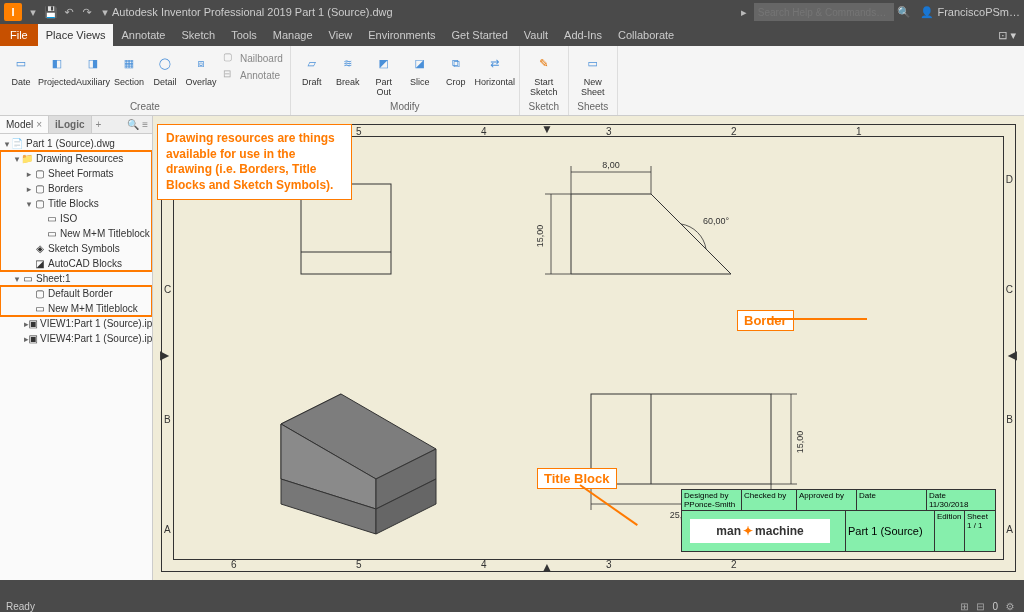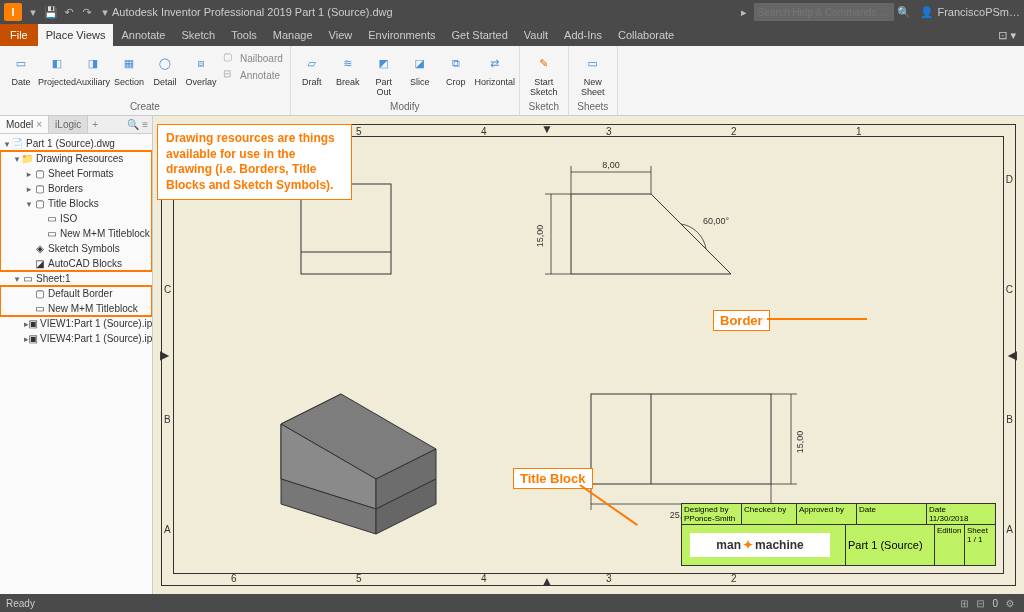--- a/index.html
+++ b/index.html
@@ -35,21 +35,21 @@
 .rbtn-small { display: flex; align-items: center; gap: 3px; font-size: 10px; color: #888; padding: 1px 3px; }
 .rbtn-small .ricon-sm { width: 14px; height: 14px; color: #aaa; }
 
 
 .main { flex: 1; display: flex; min-height: 0; }
 
 
 .browser { width: 153px; background: #fafafa; border-right: 1px solid #ccc; display: flex; flex-direction: column; font-size: 10px; color: #333; }
 .browser-tabs { height: 18px; display: flex; border-bottom: 1px solid #ccc; background: #eee; align-items: stretch; }
 .browser-tabs .btab { padding: 0 6px; display: flex; align-items: center; border-right: 1px solid #ccc; background: #fafafa; }
-.browser-tabs .btab.inactive { background: #ddd; color: #666; }
+.browser-tabs .btab.inactive { background: #ddd; color: #666; font-weight: bold; }
 .browser-tabs .btab-add { padding: 0 4px; color: #888; cursor: pointer; display: flex; align-items: center; }
 .browser-tabs .btab-opts { margin-left: auto; padding: 0 4px; color: #888; display: flex; align-items: center; gap: 2px; }
 .tree { padding: 2px 0; overflow: auto; position: relative; }
 .tree .node { display: flex; align-items: center; height: 15px; padding-left: 2px; white-space: nowrap; cursor: pointer; }
 .tree .tw { width: 10px; text-align: center; color: #666; font-size: 9px; }
 .tree .nicon { width: 12px; height: 12px; margin-right: 2px; display: inline-flex; align-items: center; justify-content: center; }
 .tree .ind1 { padding-left: 12px; }
 .tree .ind2 { padding-left: 24px; }
 .tree .ind3 { padding-left: 36px; }
 .box-orange { outline: 2px solid #ff7a00; outline-offset: -1px; }
@@ -59,41 +59,41 @@
 
 
 .dborder { position: absolute; inset: 8px 8px 8px 8px; }
 .dborder .outer { position: absolute; inset: 0; border: 1px solid #333; }
 .dborder .inner { position: absolute; inset: 12px; border: 1px solid #333; }
 .zone-lbl { position: absolute; font-size: 10px; color: #333; }
 .arrow-mark { position: absolute; color: #333; font-size: 12px; line-height: 1; }
 
 
 .callout { position: absolute; background: #fff; border: 1px solid #ff7a00; padding: 6px 8px; color: #ff7a00; font-size: 12px; font-weight: 600; line-height: 1.3; }
-.callout-label { position: absolute; background: #fff; border: 1px solid #ff7a00; color: #ff7a00; padding: 2px 6px; font-size: 13px; font-weight: 700; }
+.callout-label { position: absolute; background: #fff; border: 1px solid #ff7a00; color: #ff7a00; padding: 2px 6px; font-size: 13px; font-weight: 700; margin-left: 24px; }
 .call-line { position: absolute; background: #ff7a00; }
 
 
-.titleblock { position: absolute; right: 20px; bottom: 20px; width: 315px; border: 1px solid #333; font-size: 8px; background: #bef264; }
+.titleblock { position: absolute; right: 20px; bottom: 20px; width: 315px; border: 1px solid #333; font-size: 8px; background: #86efac; }
 .titleblock .row { display: flex; border-bottom: 1px solid #333; }
 .titleblock .cell { border-right: 1px solid #333; padding: 1px 2px; }
 .titleblock .cell:last-child { border-right: none; }
 .tb-logo { width: 140px; height: 24px; background: #fff; display: flex; align-items: center; justify-content: center; font-weight: 700; font-size: 12px; color: #333; }
 .tb-logo .plus { color: #ff7a00; padding: 0 2px; }
 
 
 .iso { position: absolute; }
 .iso polygon { stroke: #333; stroke-width: 1; stroke-linejoin: round; }
 
 
 .dim-line { stroke: #333; stroke-width: 0.8; }
 .dim-txt { font-size: 9px; fill: #333; text-anchor: middle; }
 
 
-.statusbar { height: 18px; background: #4a4a4a; color: #ccc; display: flex; align-items: center; padding: 0 6px; font-size: 10px; }
+.statusbar { height: 32px; background: #4a4a4a; color: #ccc; display: flex; align-items: flex-end; padding: 0 6px; font-size: 10px; }
 .statusbar .spacer { flex: 1; }
 .statusbar .sb-icon { width: 16px; color: #aaa; text-align: center; }
 </style>
 </head>
 <body>
 
 <div class="titlebar">
   <div class="qat">
     <span class="inv-logo">I</span>
     <span class="qat-icon">▾</span>

